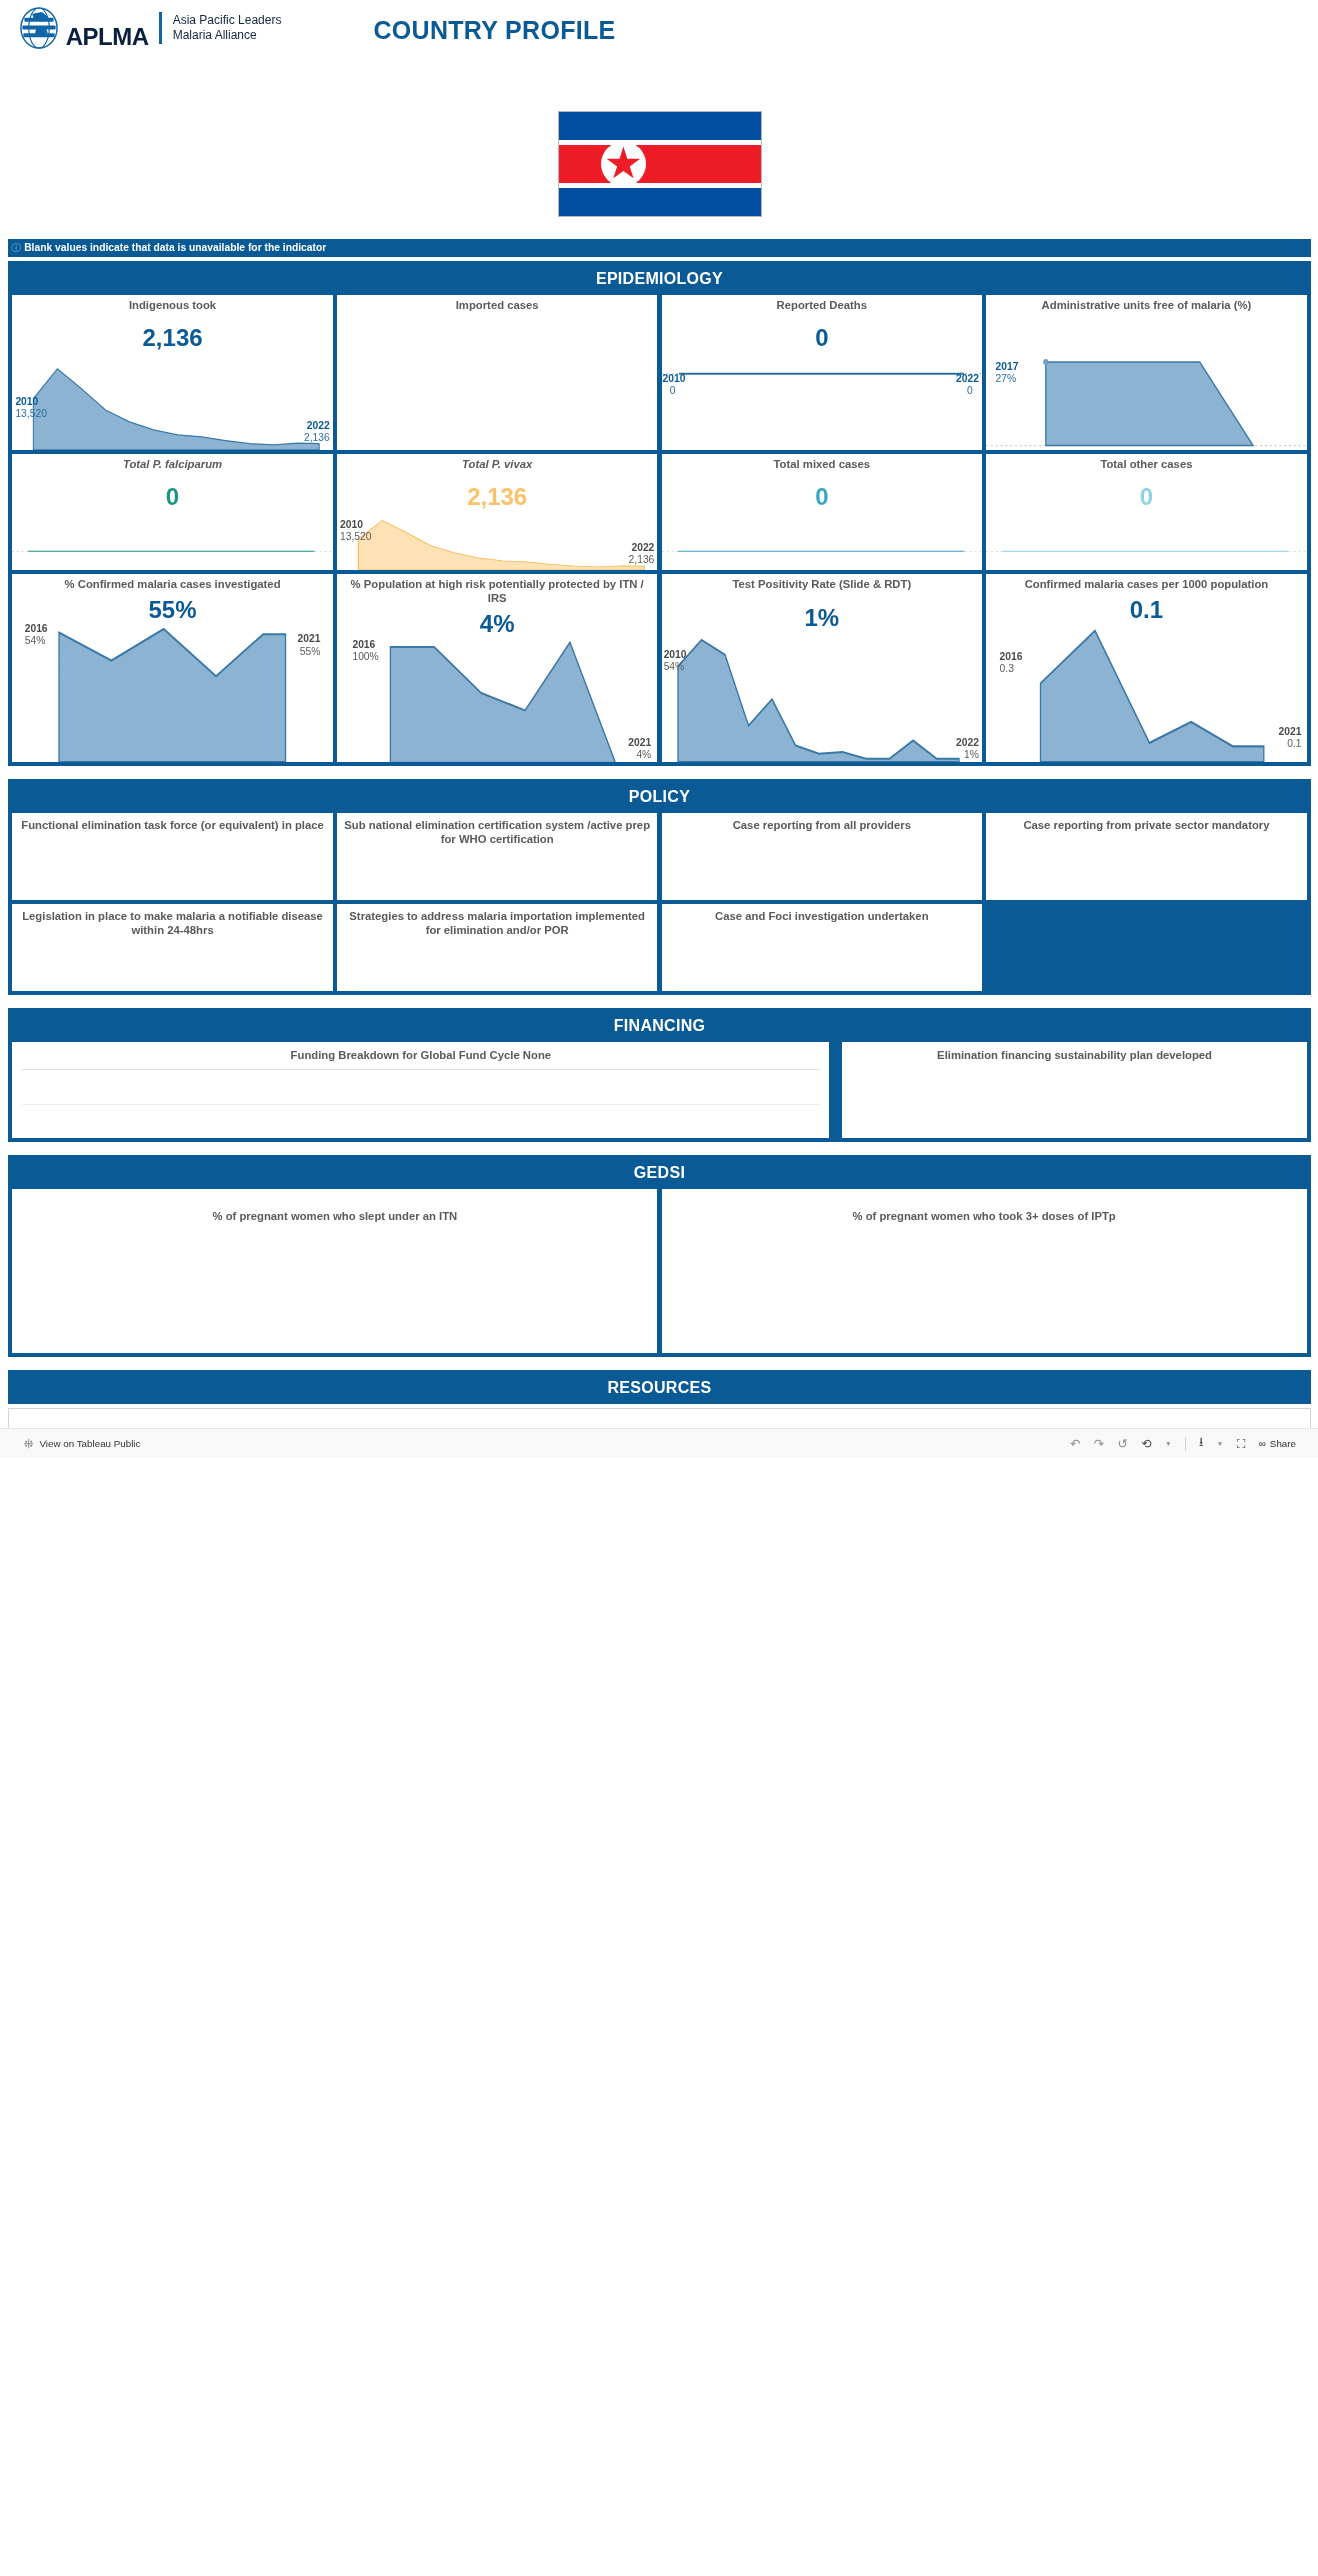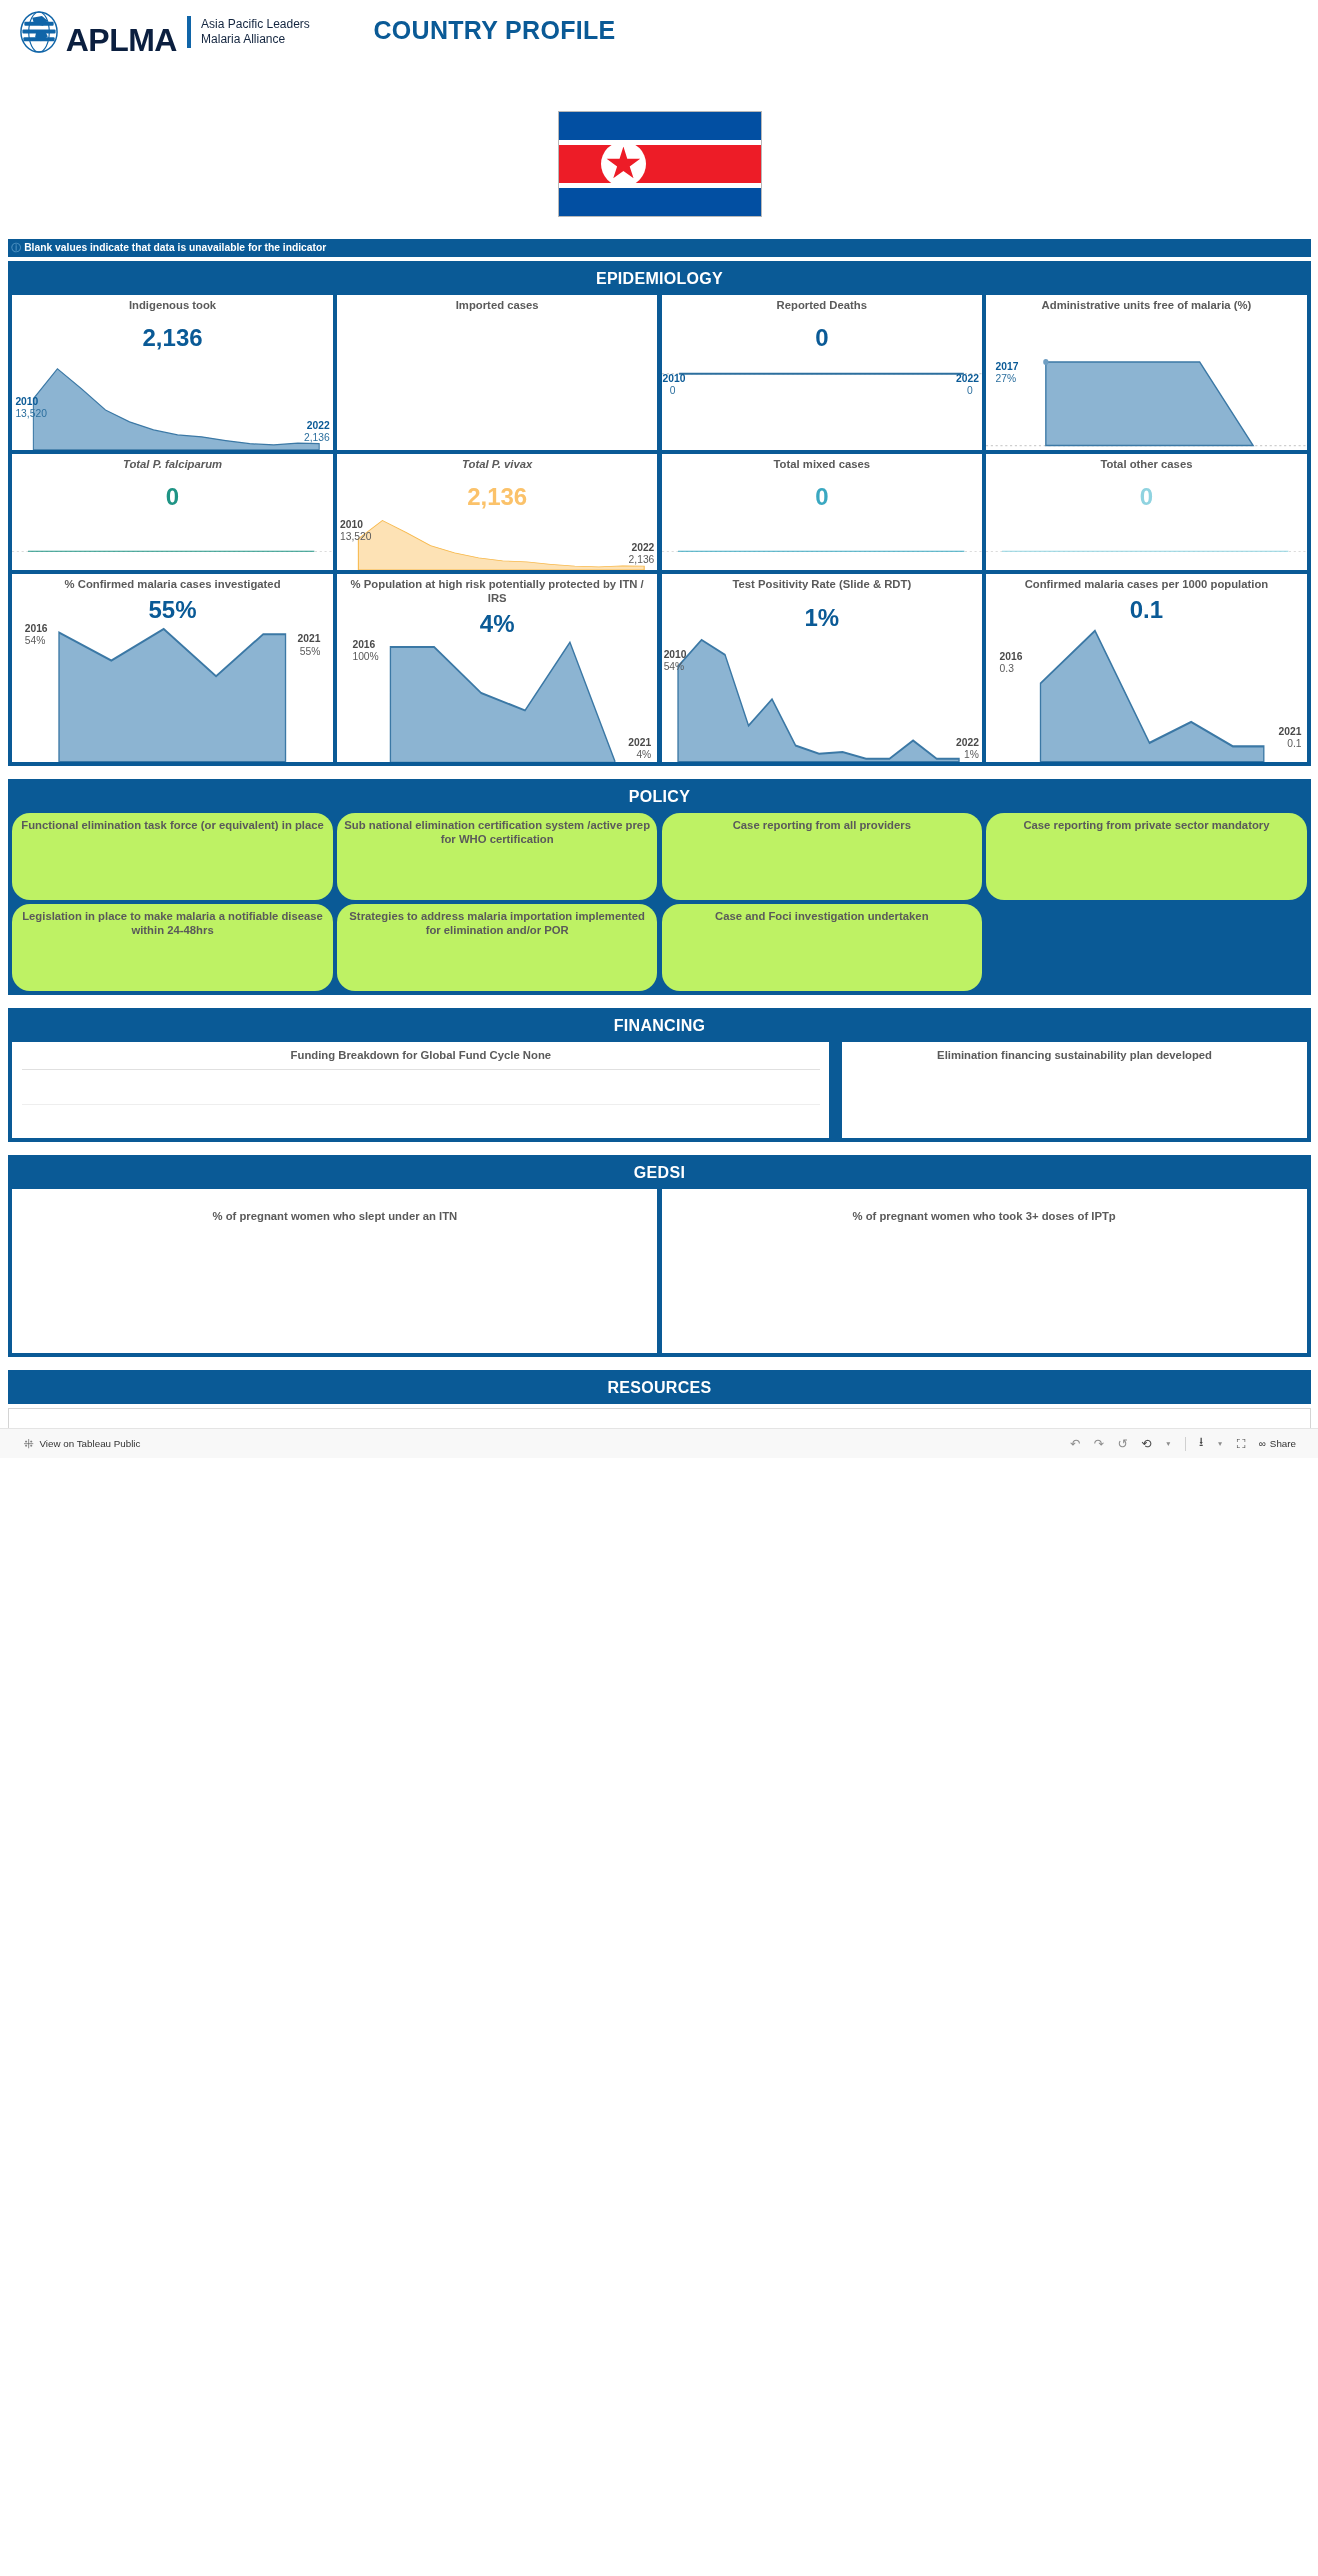--- a/index.html
+++ b/index.html
@@ -13,21 +13,21 @@
   .page { width: 1319px; position: relative; }
 
   
   .header { height: 78px; position: relative; }
   .logo-wrap {
     position: absolute; left: 18.5px; top: 7.2px;
     display: flex; align-items: center; gap: 7.2px;
   }
   .logo-mark { width: 40px; height: 42px; flex: none; }
   .logo-word {
-    font-size: 32px; font-weight: bold; letter-spacing: -0.5px;
+    font-size: 24px; font-weight: bold; letter-spacing: -0.5px;
     color: #0b1f3f; line-height: 1; margin-top: 17px;
   }
   .logo-div { width: 3.6px; height: 32px; background: #1065a8; margin: 0 3.1px; }
   .logo-sub {
     font-size: 12px; color: #13253f; line-height: 1.25; font-weight: 400;
   }
   .page-title {
     position: absolute; left: 0; right: 0; top: 15.5px;
     text-align: center; font-size: 25px; font-weight: bold;
     color: #0a5a96; letter-spacing: 0.3px;
@@ -95,21 +95,21 @@
   .endlabel .yr { font-weight: bold; }
   .endlabel .vl { font-weight: normal; }
   .endlabel.right { text-align: right; }
 
   
   .epi-row1 .card { height: 155px; }
   .epi-row2 .card { height: 116px; }
   .epi-row3 .card { height: 188px; }
 
   
-  .policy-card { background:#bef264; height: 87px; border-radius: 18px; }
+  .policy-card { background:#ffffff; height: 87px; }
   .policy-card .card-title { padding-top: 6.2px; }
 
   
   .fin-card { background:#fff; height: 96px; }
   .fin-rule { height:0.5px; background:#e0e0e0; margin: 6.2px 9.3px 0; }
   .fin-rule2 { height:0.5px; background:#eee; margin-top: 34px; }
 
   
   .gedsi-card { background:#fff; height: 164px; }
 

